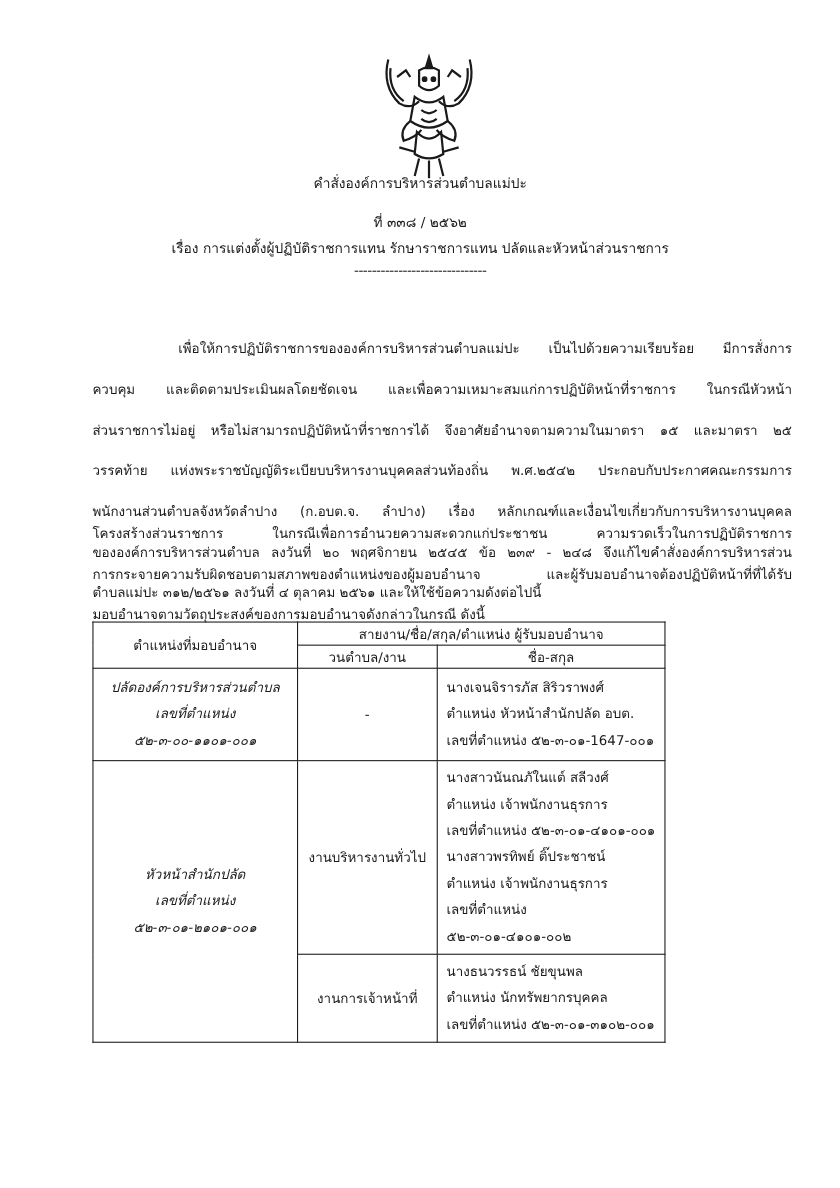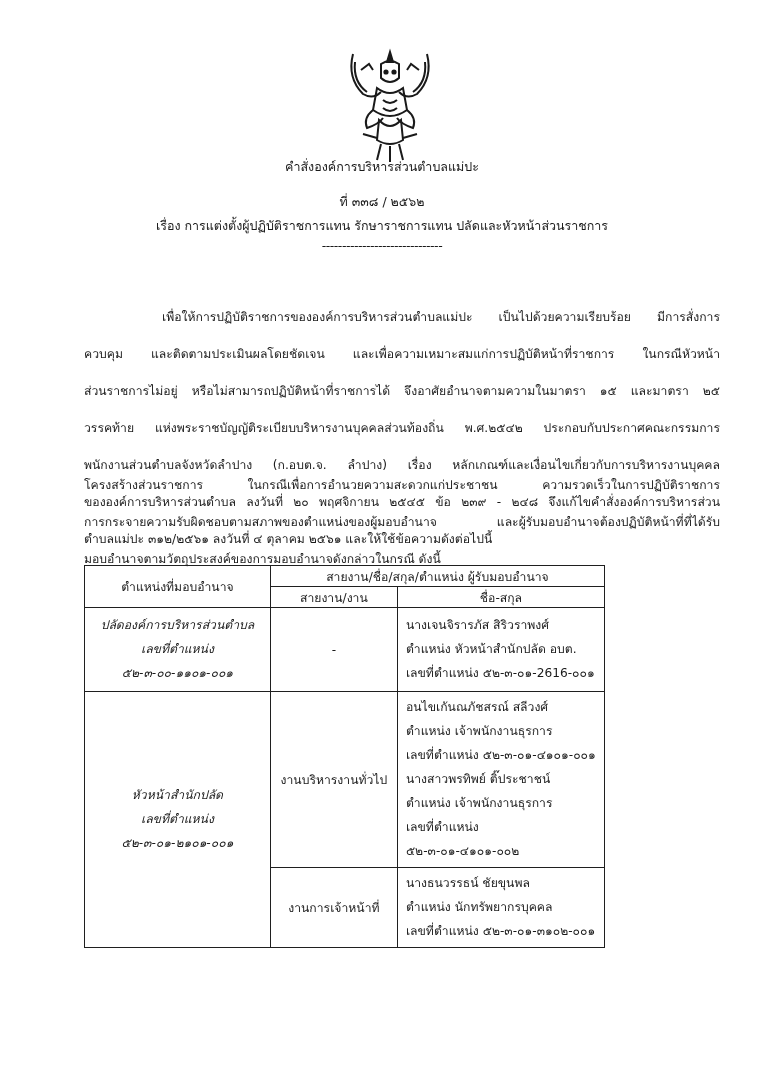--- a/index.html
+++ b/index.html
@@ -88,56 +88,56 @@
   <span class="line last">มอบอำนาจตามวัตถุประสงค์ของการมอบอำนาจดังกล่าวในกรณี ดังนี้</span>
 </div>
 
 <table class="grid">
   <thead>
     <tr>
       <th class="c1" rowspan="2">ตำแหน่งที่มอบอำนาจ</th>
       <th colspan="2">สายงาน/ชื่อ/สกุล/ตำแหน่ง ผู้รับมอบอำนาจ</th>
     </tr>
     <tr>
-      <th class="c2">สายงาน/งาน</th>
+      <th class="c2">วนตำบล/งาน</th>
       <th class="c3">ชื่อ-สกุล</th>
     </tr>
   </thead>
   <tbody>
 
     <tr style="height:84px;">
       <td class="c1">
         <div class="cell-lines centered">
           <span>ปลัดองค์การบริหารส่วนตำบล</span>
           <span>เลขที่ตำแหน่ง</span>
           <span>๕๒-๓-๐๐-๑๑๐๑-๐๐๑</span>
         </div>
       </td>
       <td class="c2 center">-</td>
       <td class="c3">
         <div class="cell-lines">
           <span>นางเจนจิรารภัส  สิริวราพงศ์</span>
           <span>ตำแหน่ง หัวหน้าสำนักปลัด อบต.</span>
-          <span>เลขที่ตำแหน่ง ๕๒-๓-๐๑-2616-๐๐๑</span>
+          <span>เลขที่ตำแหน่ง ๕๒-๓-๐๑-1647-๐๐๑</span>
         </div>
       </td>
     </tr>
 
     <tr style="height:152px;">
       <td class="c1" rowspan="2">
         <div class="cell-lines centered">
           <span>หัวหน้าสำนักปลัด</span>
           <span>เลขที่ตำแหน่ง</span>
           <span>๕๒-๓-๐๑-๒๑๐๑-๐๐๑</span>
         </div>
       </td>
       <td class="c2 center">งานบริหารงานทั่วไป</td>
       <td class="c3">
         <div class="cell-lines">
-          <span>อนไขเกันณภัชสรณ์  สลีวงศ์</span>
+          <span>นางสาวนันณภัในแต์  สลีวงศ์</span>
           <span>ตำแหน่ง เจ้าพนักงานธุรการ</span>
           <span>เลขที่ตำแหน่ง ๕๒-๓-๐๑-๔๑๐๑-๐๐๑</span>
           <span>นางสาวพรทิพย์  ติ๊ประชาชน์</span>
           <span>ตำแหน่ง เจ้าพนักงานธุรการ</span>
           <span>เลขที่ตำแหน่ง ๕๒-๓-๐๑-๔๑๐๑-๐๐๒</span>
         </div>
       </td>
     </tr>
 
     <tr style="height:80px;">

